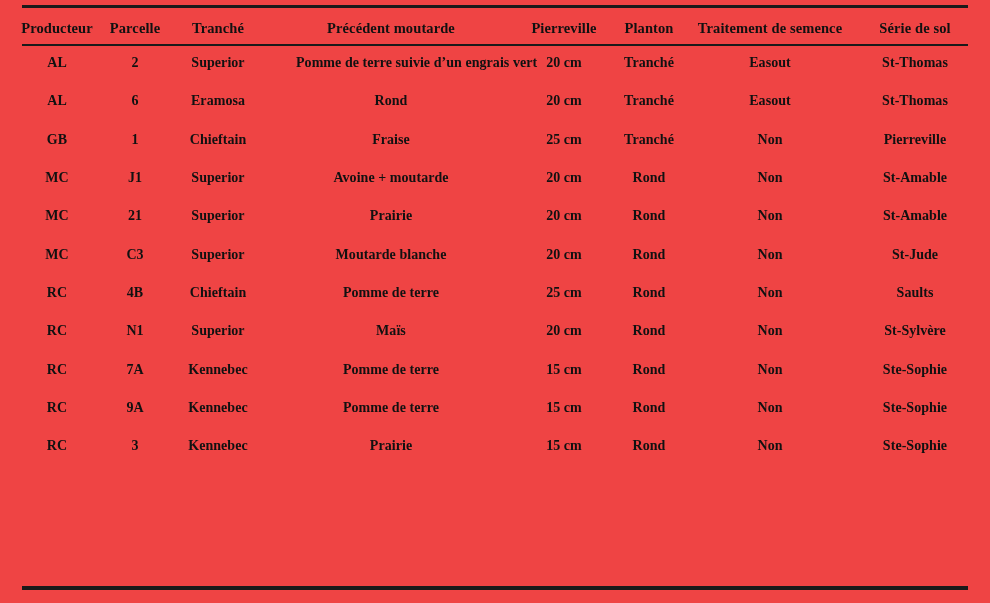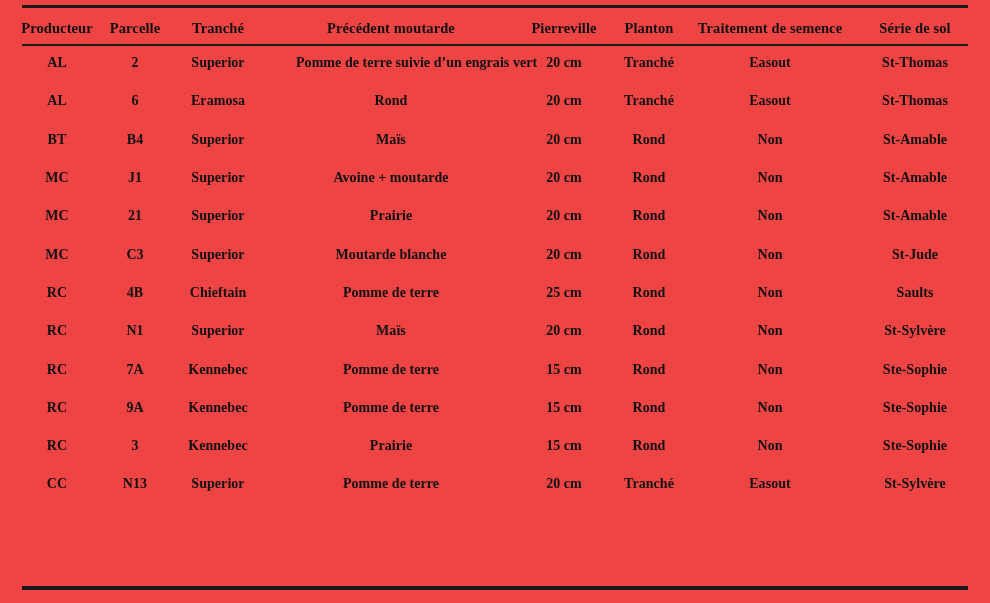--- a/index.html
+++ b/index.html
@@ -150,28 +150,28 @@
           <td>AL</td>
           <td>6</td>
           <td>Eramosa</td>
           <td>Rond</td>
           <td>20 cm</td>
           <td>Tranché</td>
           <td>Easout</td>
           <td>St-Thomas</td>
         </tr>
         <tr>
-          <td>BT</td>
-          <td>B4</td>
-          <td>Superior</td>
-          <td>Maïs</td>
-          <td>20 cm</td>
-          <td>Rond</td>
-          <td>Non</td>
-          <td>St-Amable</td>
+          <td>GB</td>
+          <td>1</td>
+          <td>Chieftain</td>
+          <td>Fraise</td>
+          <td>25 cm</td>
+          <td>Tranché</td>
+          <td>Non</td>
+          <td>Pierreville</td>
         </tr>
         <tr>
           <td>MC</td>
           <td>J1</td>
           <td>Superior</td>
           <td>Avoine + moutarde</td>
           <td>20 cm</td>
           <td>Rond</td>
           <td>Non</td>
           <td>St-Amable</td>
@@ -239,26 +239,16 @@
         <tr>
           <td>RC</td>
           <td>3</td>
           <td>Kennebec</td>
           <td>Prairie</td>
           <td>15 cm</td>
           <td>Rond</td>
           <td>Non</td>
           <td>Ste-Sophie</td>
         </tr>
-        <tr>
-          <td>CC</td>
-          <td>N13</td>
-          <td>Superior</td>
-          <td>Pomme de terre</td>
-          <td>20 cm</td>
-          <td>Tranché</td>
-          <td>Easout</td>
-          <td>St-Sylvère</td>
-        </tr>
       </tbody>
   </table>
 
 </div>
 
 </body></html>

